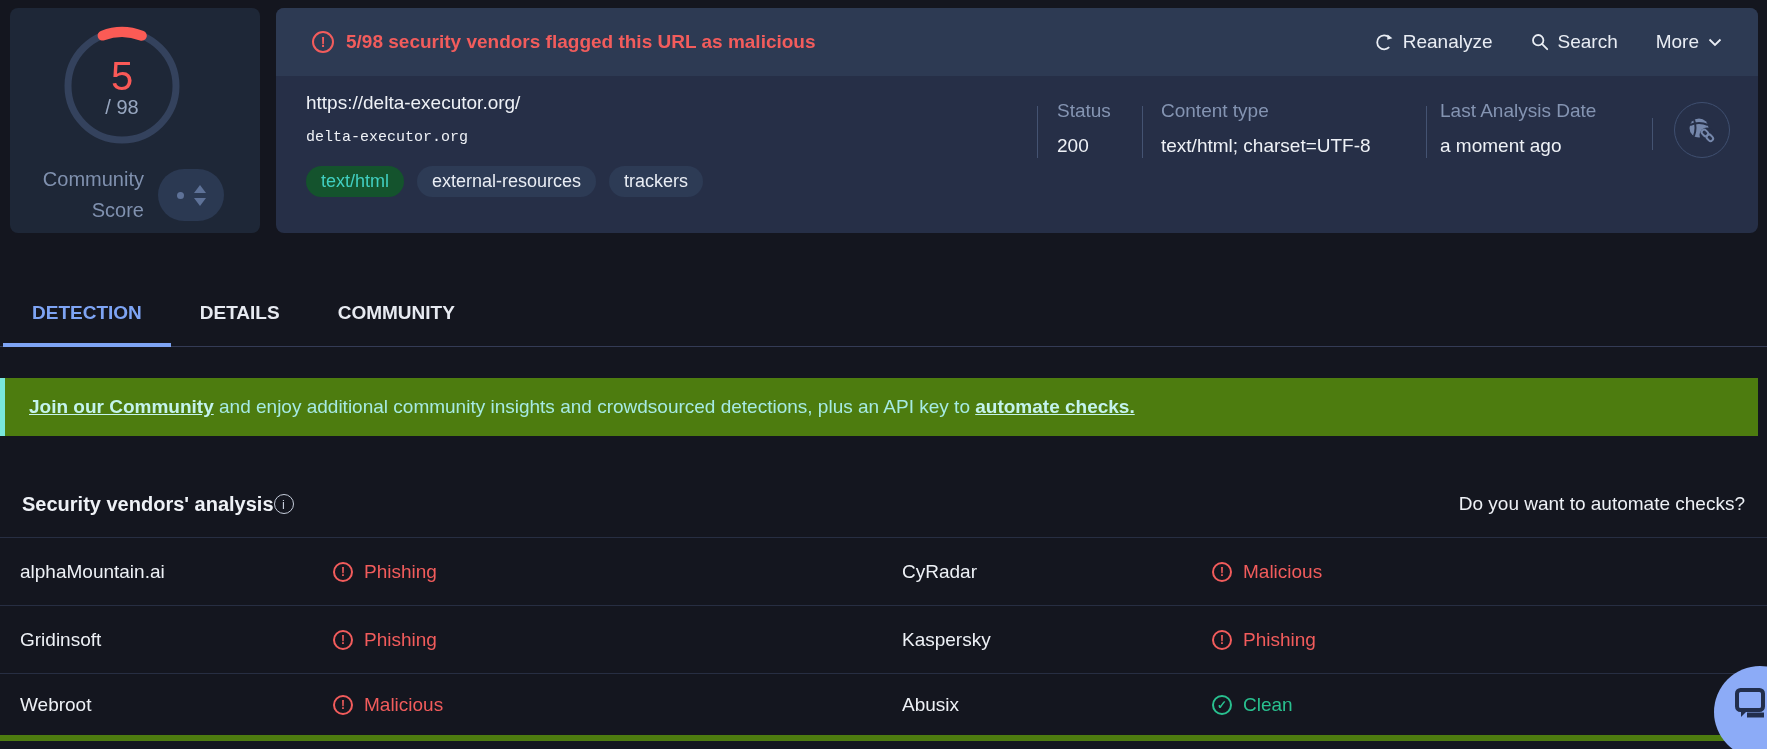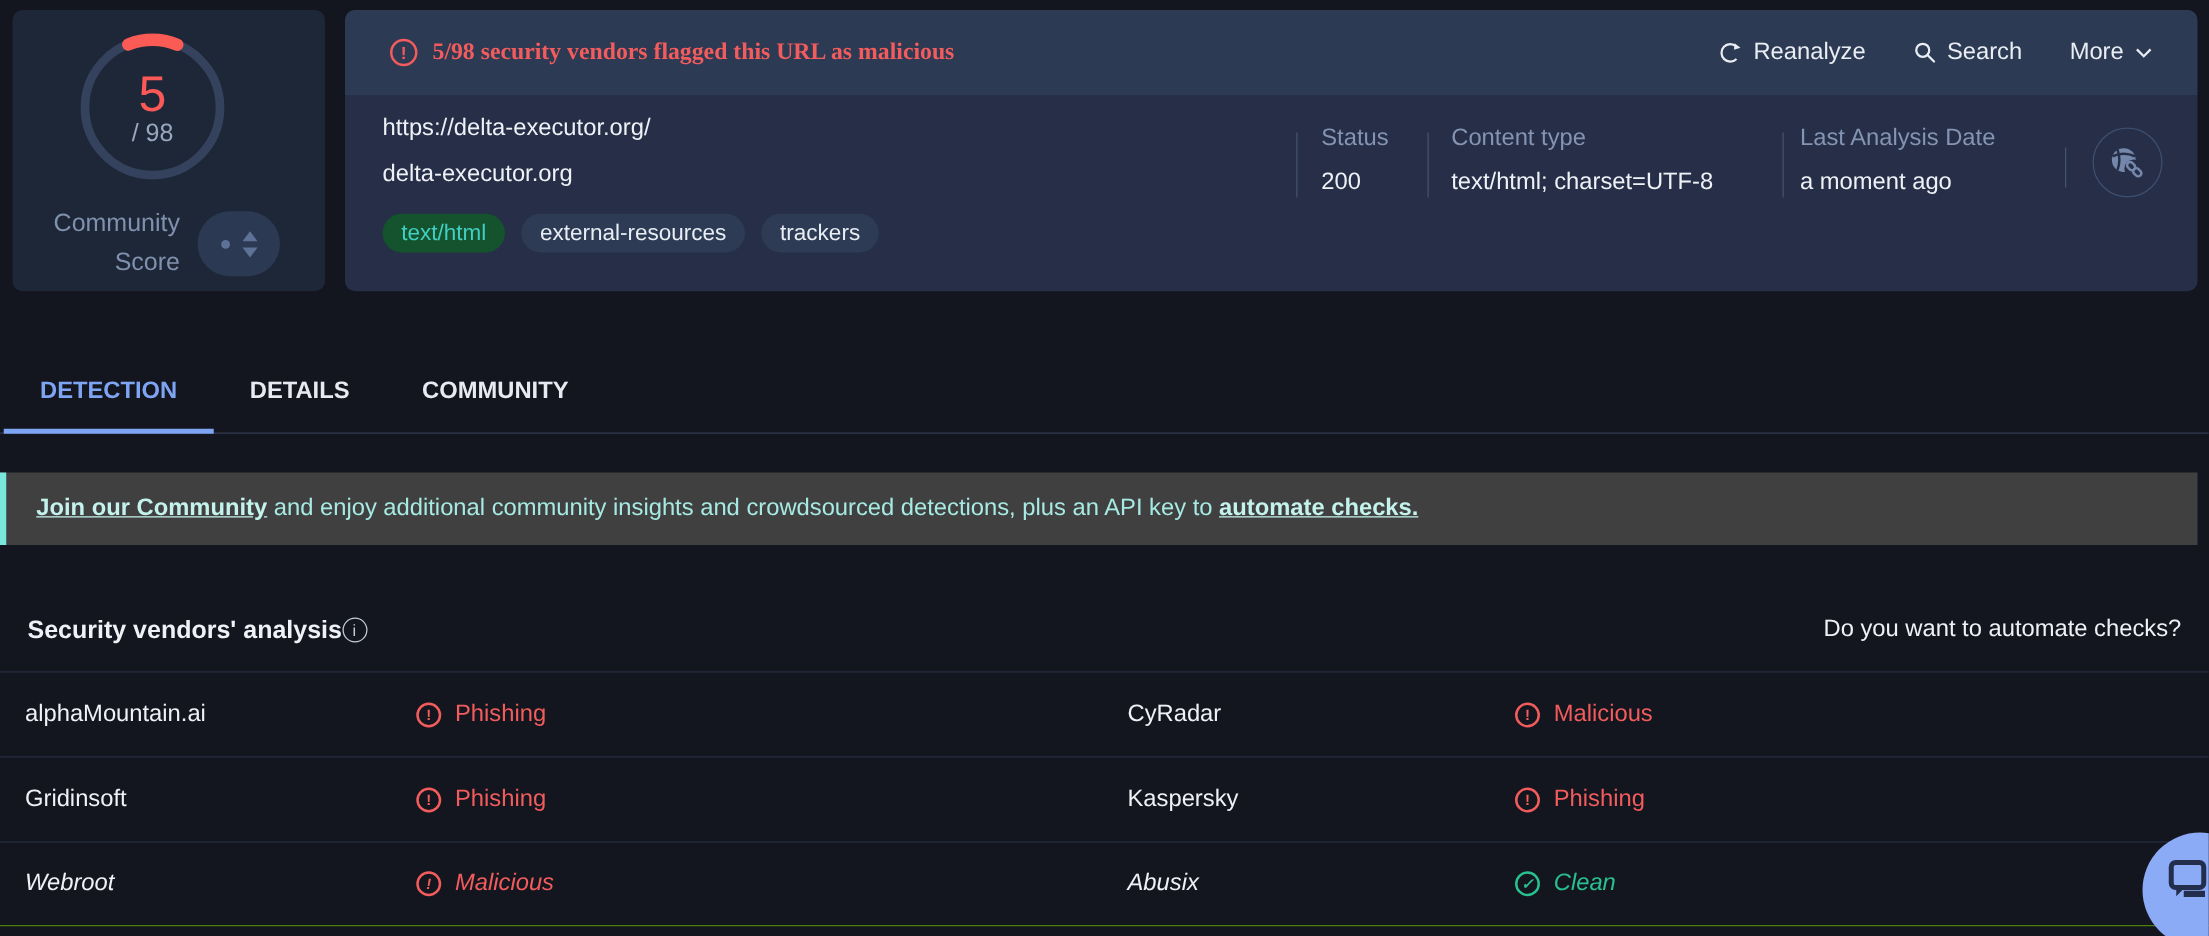--- a/index.html
+++ b/index.html
@@ -49,33 +49,33 @@
     height:68px; background:#2d3a53;
     display:flex; align-items:center; justify-content:space-between;
     padding:0 36px;
   }
   .alert-left { display:flex; align-items:center; gap:12px; }
   .warn-circle {
     width:22px; height:22px; border:2px solid #f25c5c; border-radius:50%;
     display:flex; align-items:center; justify-content:center;
     color:#f25c5c; font-size:14px; font-weight:700; flex:0 0 auto;
   }
-  .alert-text { color:#f25c5c; font-size:19px; font-weight:700;font-family:Liberation Serif, serif; }
+  .alert-text { color:#f25c5c; font-size:19px; font-weight:700; }
   .actions { display:flex; align-items:center; gap:38px; }
   .action-btn {
     display:flex; align-items:center; gap:9px; color:#e9edf4; font-size:19px;
     cursor:pointer; background:none; border:none; font-family:inherit;
   }
   .action-btn svg { display:block; }
 
   
   .info-section { position:relative; height:157px; }
   .url-block { position:absolute; left:30px; top:16px; }
   .url-line { font-size:19px; color:#eef1f6; }
-  .domain-line { font-size:19px; color:#eef1f6; margin-top:15px; }
+  .domain-line { font-size:15px; color:#eef1f6; margin-top:15px;font-family:Liberation Mono, monospace; }
   .tags-row { display:flex; gap:13px; margin-top:20px; }
   .tag {
     display:inline-flex; align-items:center; height:31px; padding:0 15px;
     border-radius:16px; font-size:18px; cursor:pointer;
   }
   .tag.slate { background:#2d3b55; color:#e9edf4; }
   .tag.teal  { background:#14532d; color:#41cfc1; }
 
   .meta-col { position:absolute; top:24px; }
   .meta-label { font-size:19px; color:#8494b2; }
@@ -96,21 +96,21 @@
   .tab {
     display:flex; align-items:center; padding:0 29px;
     font-size:19px; font-weight:700; color:#e7eaf1; cursor:pointer;
     border-bottom:4px solid transparent; margin-bottom:-1px;
   }
   .tab.active { color:#7ea4f4; border-bottom-color:#7ea4f4; }
 
   
   .community-banner {
     position:absolute; left:0; top:378px; width:1758px; height:58px;
-    background:#404040; border-left:5px solid #79e7dc;
+    background:#4d7c0f; border-left:5px solid #79e7dc;
     display:flex; align-items:center; padding-left:24px;
     font-size:19px; color:#a6eae3;
   }
   .community-banner .b-link {
     color:#c4f3ed; font-weight:700; text-decoration:underline; cursor:pointer;
   }
   .community-banner .b-body { white-space:pre-wrap; }
 
   
   .analysis-header {
@@ -127,21 +127,21 @@
   }
   .automate-prompt { font-size:19px; color:#eef1f6; }
 
   
   .vendor-table { position:absolute; left:0; right:0; top:537px; }
   .v-row {
     display:grid; grid-template-columns:313px 569px 310px 1fr;
     align-items:center; height:68px; padding-left:20px;
     border-top:1px solid #272e42;
   }
-  .v-row:last-child { border-bottom:1px solid #4d7c0f;font-style:italic; }
+  .v-row:last-child { border-bottom:6px solid #4d7c0f; }
   .vendor-name { font-size:19px; color:#eef1f6; }
   .verdict { display:flex; align-items:center; gap:11px; font-size:19px; }
   .verdict .v-icon {
     width:20px; height:20px; border-radius:50%; border:2px solid currentColor;
     display:none; align-items:center; justify-content:center;
     font-size:12px; font-weight:700; flex:0 0 auto;
   }
   .verdict.bad   { color:#f25c5c; }
   .verdict.clean { color:#29c08f; }
   .verdict.bad   .icon-bad   { display:flex; }

